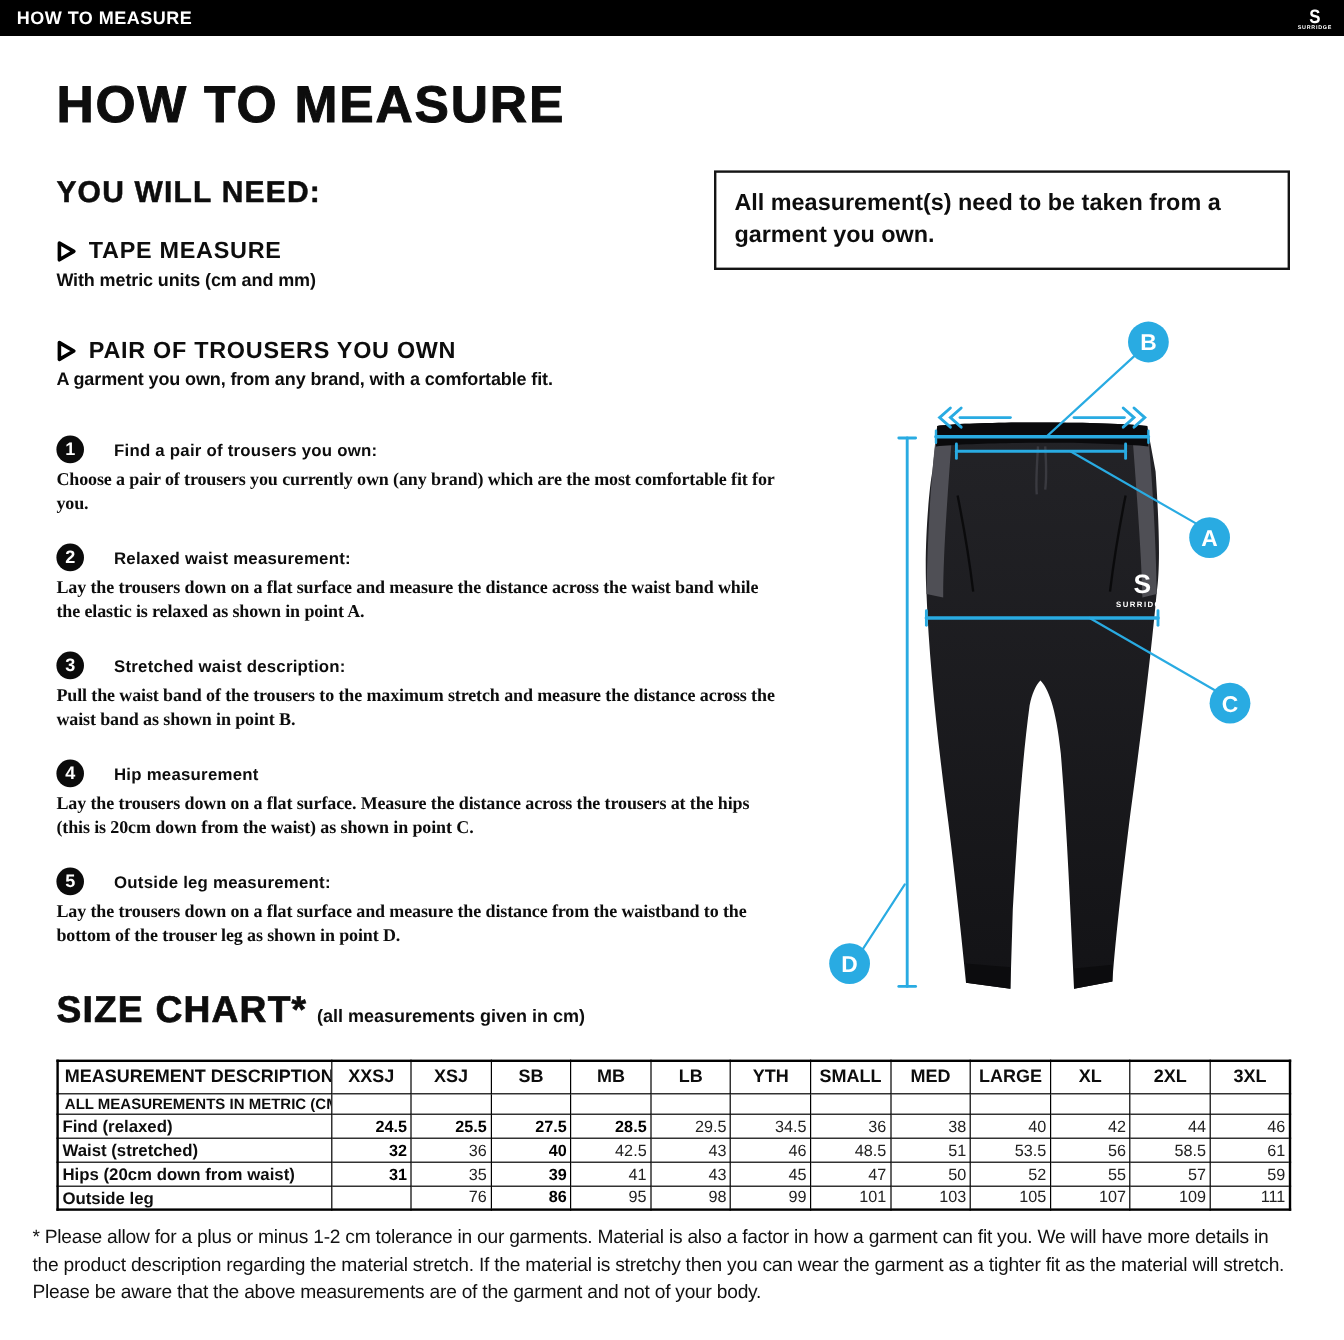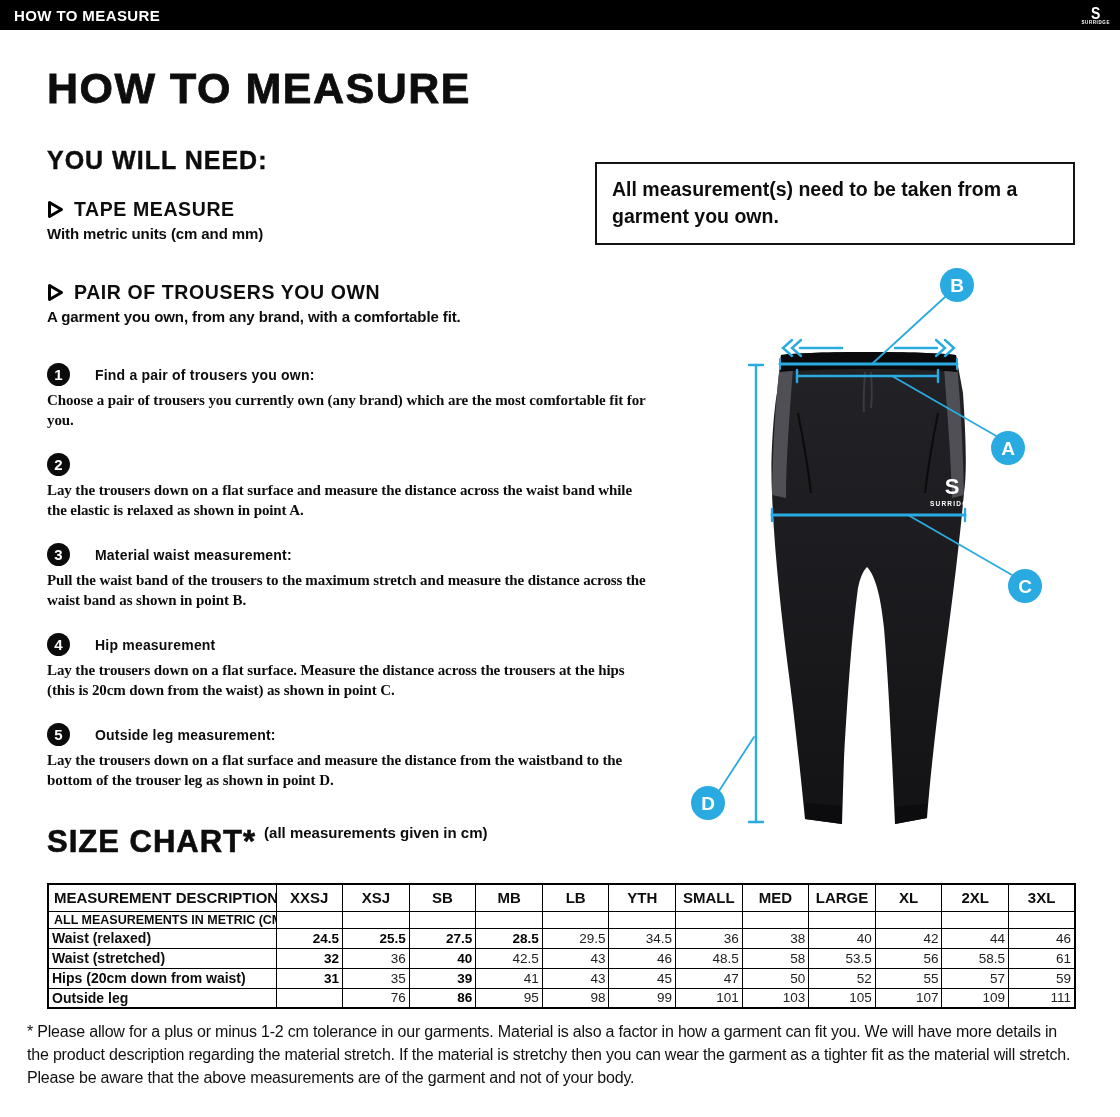--- a/index.html
+++ b/index.html
@@ -22,21 +22,21 @@
   .h1{
     position:absolute;left:47px;top:64px;font-size:43px;font-weight:700;letter-spacing:1.5px;
     -webkit-text-stroke:.8px #0d0d0d;
   }
   .ywn-heading{
     position:absolute;left:47px;top:146px;font-size:25px;font-weight:700;letter-spacing:1px;
     -webkit-text-stroke:.4px #0d0d0d;
   }
   
   .notice{
-    position:absolute;left:595px;top:162px;width:480px;box-sizing:border-box;
+    position:absolute;left:595px;top:142px;width:480px;box-sizing:border-box;
     border:2.5px solid #141414;padding:12px 15px;
     font-size:19.5px;font-weight:700;line-height:1.4;
   }
   
   .need{position:absolute;left:47px;}
   .need-row{display:flex;align-items:center;gap:10px;}
   .need-label{font-size:19.5px;font-weight:700;letter-spacing:.6px;}
   .need-desc{font-size:15px;font-weight:700;margin-top:4px;letter-spacing:-.1px;}
   .tri-icon{flex:0 0 auto;display:block;}
   
@@ -45,21 +45,21 @@
   .step-head{display:flex;align-items:center;gap:9px;}
   .step-num{
     flex:0 0 auto;width:23px;height:23px;border-radius:50%;background:#0b0b0b;color:#fff;
     display:flex;align-items:center;justify-content:center;font-size:15px;font-weight:700;
   }
   .step-title{font-size:14px;font-weight:700;letter-spacing:.2px;margin-left:16px;}
   .step-desc{font-size:15px;font-weight:700;line-height:1.3;margin-top:5px;max-width:605px;letter-spacing:-.1px;font-family:Liberation Serif, serif;}
   
   .figure{position:absolute;left:680px;top:258px;width:440px;height:585px;}
   
-  .sc-head{position:absolute;left:47px;top:824px;display:flex;gap:8px;}
+  .sc-head{position:absolute;left:47px;top:824px;display:flex;align-items:flex-end;gap:8px;}
   .sc-title{font-size:31px;font-weight:700;letter-spacing:1px;-webkit-text-stroke:.6px #0d0d0d;}
   .sc-note{font-size:15px;font-weight:700;padding-bottom:4px;}
   table.sizes{
     position:absolute;left:47px;top:883px;width:1028px;border-collapse:collapse;table-layout:fixed;
     border:2.5px solid #000;
   }
   table.sizes th, table.sizes td{border:1.6px solid #000;padding:0 3px;overflow:hidden;white-space:nowrap;}
   tr.hdr{height:27px;}
   tr.hdr th{font-size:15px;font-weight:700;text-align:center;}
   tr.hdr th.first{text-align:left;padding-left:5px;}
@@ -117,27 +117,28 @@
   <div class="step">
     <div class="step-head">
       <span class="step-num">1</span>
       <span class="step-title">Find a pair of trousers you own:</span>
     </div>
     <div class="step-desc">Choose a pair of trousers you currently own (any brand) which are the most comfortable fit for you.</div>
   </div>
   <div class="step">
     <div class="step-head">
       <span class="step-num">2</span>
+      <span class="step-title">Relaxed waist measurement:</span>
     </div>
     <div class="step-desc">Lay the trousers down on a flat surface and measure the distance across the waist band while the elastic is relaxed as shown in point A.</div>
   </div>
   <div class="step">
     <div class="step-head">
       <span class="step-num">3</span>
-      <span class="step-title">Material waist measurement:</span>
+      <span class="step-title">Stretched waist description:</span>
     </div>
     <div class="step-desc">Pull the waist band of the trousers to the maximum stretch and measure the distance across the waist band as shown in point B.</div>
   </div>
   <div class="step">
     <div class="step-head">
       <span class="step-num">4</span>
       <span class="step-title">Hip measurement</span>
     </div>
     <div class="step-desc">Lay the trousers down on a flat surface. Measure the distance across the trousers at the hips (this is 20cm down from the waist)  as shown in point C.</div>
   </div>
@@ -270,21 +271,21 @@
         <td></td>
         <td></td>
         <td></td>
         <td></td>
         <td></td>
         <td></td>
         <td></td>
         <td></td>
   </tr>
   <tr class="data">
-    <td class="rowlabel">Waist (relaxed)</td>
+    <td class="rowlabel">Find (relaxed)</td>
     <td class="val b">24.5</td>
     <td class="val b">25.5</td>
     <td class="val b">27.5</td>
     <td class="val b">28.5</td>
     <td class="val">29.5</td>
     <td class="val">34.5</td>
     <td class="val">36</td>
     <td class="val">38</td>
     <td class="val">40</td>
     <td class="val">42</td>
@@ -293,21 +294,21 @@
   </tr>
   <tr class="data">
     <td class="rowlabel">Waist (stretched)</td>
     <td class="val b">32</td>
     <td class="val">36</td>
     <td class="val b">40</td>
     <td class="val">42.5</td>
     <td class="val">43</td>
     <td class="val">46</td>
     <td class="val">48.5</td>
-    <td class="val">58</td>
+    <td class="val">51</td>
     <td class="val">53.5</td>
     <td class="val">56</td>
     <td class="val">58.5</td>
     <td class="val">61</td>
   </tr>
   <tr class="data">
     <td class="rowlabel">Hips (20cm down from waist)</td>
     <td class="val b">31</td>
     <td class="val">35</td>
     <td class="val b">39</td>

